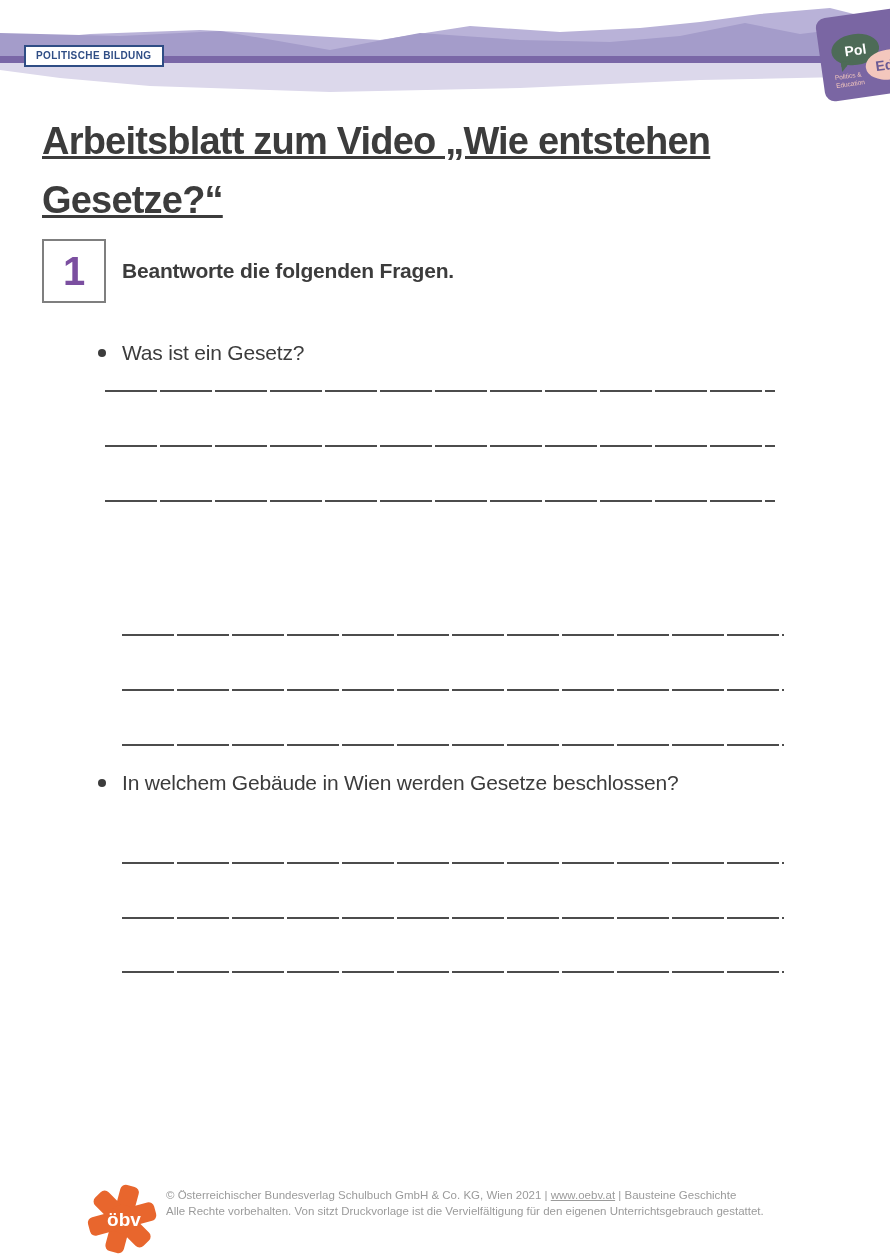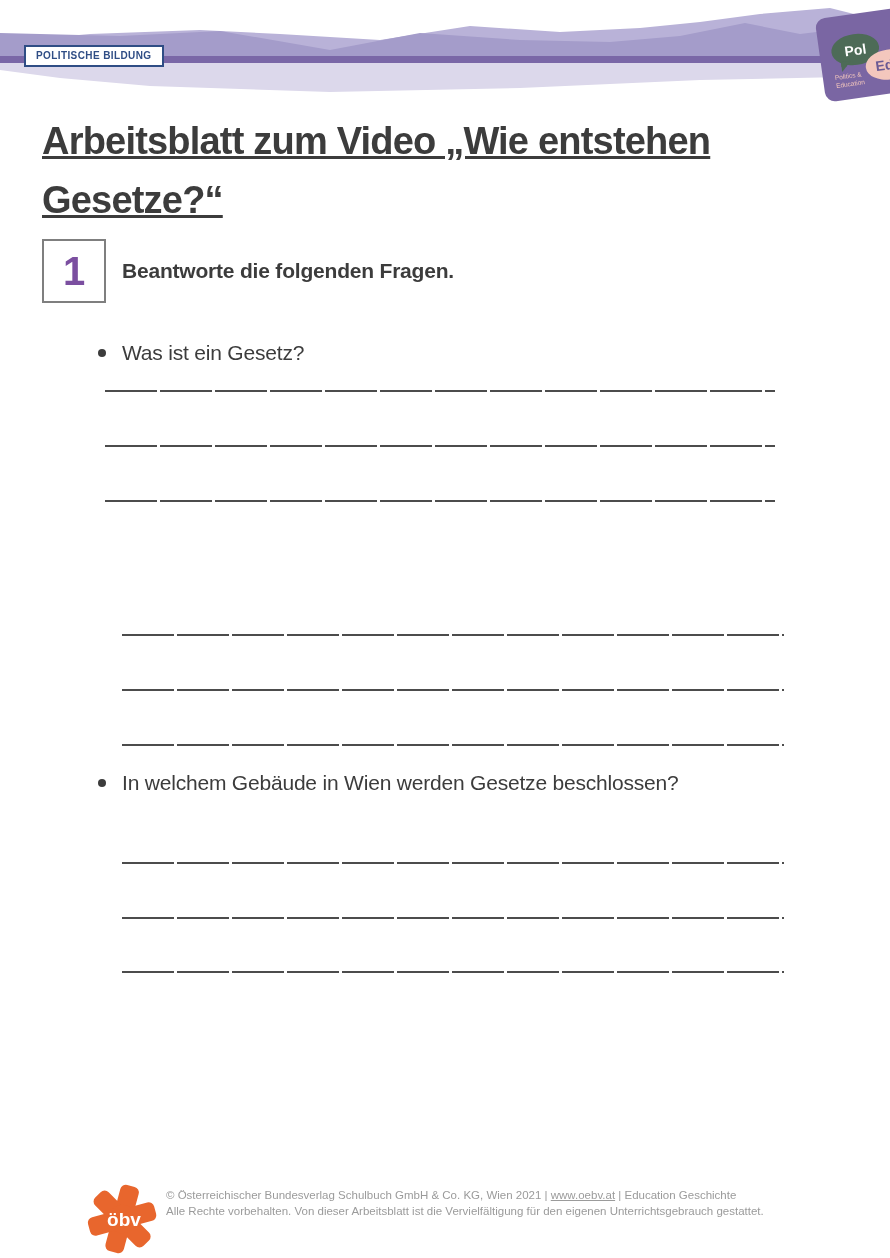--- a/index.html
+++ b/index.html
@@ -181,17 +181,17 @@
         <rect x="-10" y="-36" width="20" height="28" rx="6" transform="rotate(180)"></rect>
         <rect x="-10" y="-36" width="20" height="28" rx="6" transform="rotate(240)"></rect>
         <rect x="-10" y="-36" width="20" height="28" rx="6" transform="rotate(300)"></rect>
         <circle cx="0" cy="0" r="15"></circle>
       </g>
     </g>
     <text x="40" y="47" font-size="20" font-weight="bold" fill="#ffffff" text-anchor="middle" font-family="Liberation Sans, sans-serif">öbv</text>
   </svg>
 
   <div class="footer-text">
-    <div><span>© Österreichischer Bundesverlag Schulbuch GmbH &amp; Co. KG, Wien 2021 | </span><a href="#">www.oebv.at</a><span> | Education Geschichte</span></div>
-    <div>Alle Rechte vorbehalten. Von dieser Arbeitsblatt ist die Vervielfältigung für den eigenen Unterrichtsgebrauch gestattet.</div>
+    <div><span>© Österreichischer Bundesverlag Schulbuch GmbH &amp; Co. KG, Wien 2021 | </span><a href="#">www.oebv.at</a><span> | Bausteine Geschichte</span></div>
+    <div>Alle Rechte vorbehalten. Von sitzt Druckvorlage ist die Vervielfältigung für den eigenen Unterrichtsgebrauch gestattet.</div>
   </div>
 
 </div>
 
 </body></html>

